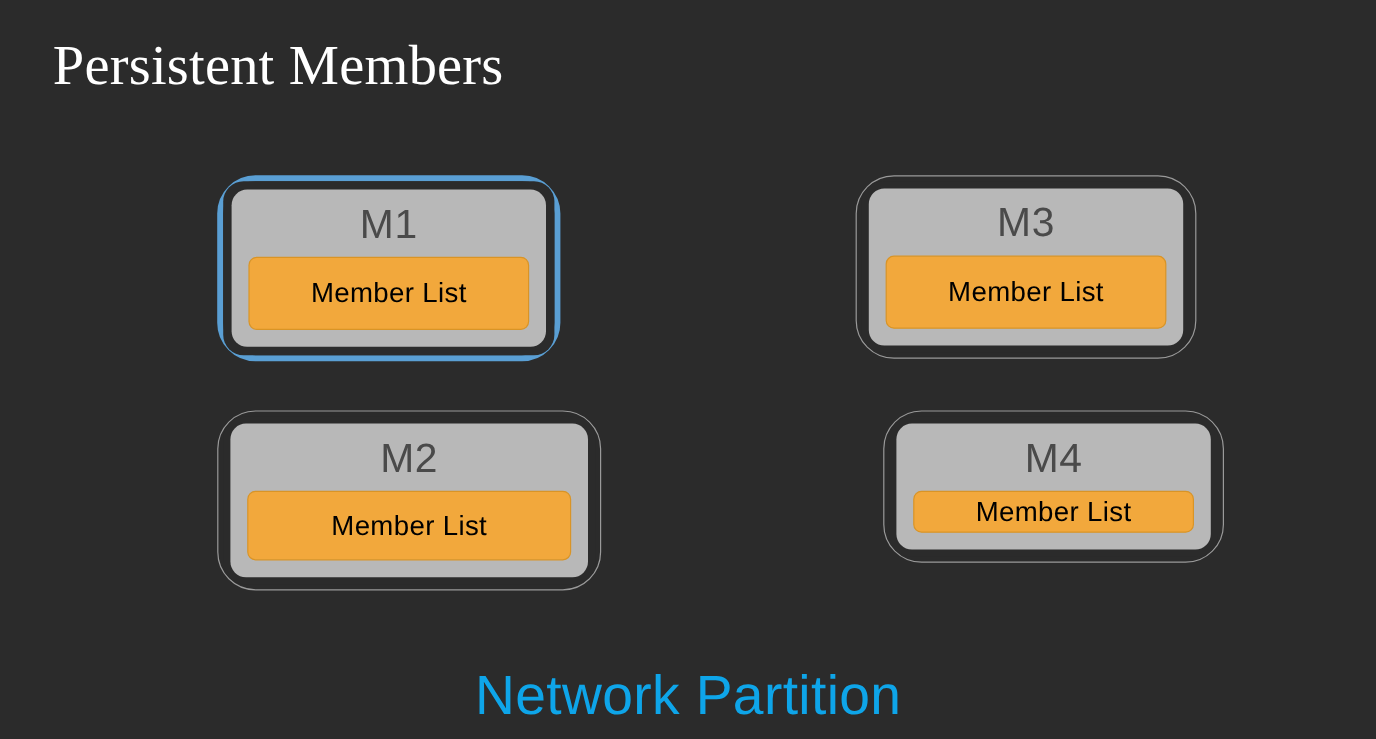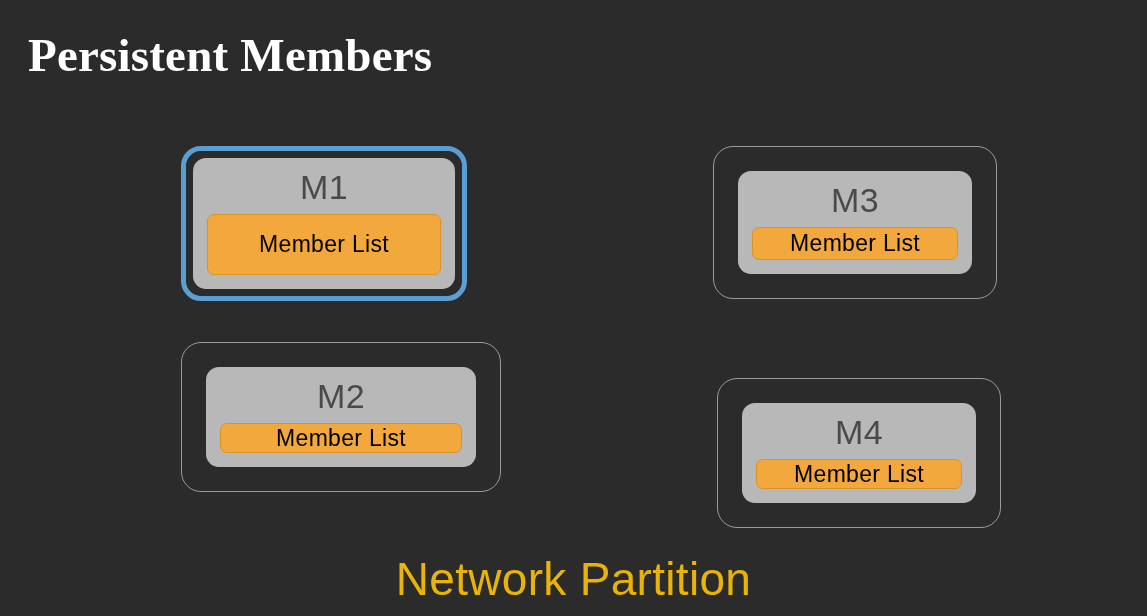--- a/index.html
+++ b/index.html
@@ -13,42 +13,42 @@
     width: 1147px;
     height: 616px;
     background: #2b2b2b;
     overflow: hidden;
     font-family: "Liberation Sans", "DejaVu Sans", sans-serif;
   }
 
   
   #slide-title {
     position: absolute;
-    left: 28px;
+    left: 44px;
     top: 32px;
     font-family: "Liberation Serif", "DejaVu Serif", serif;
-    font-weight: bold;
+    font-weight: normal;
     font-size: 47px;
     line-height: 1.0;
     color: #ffffff;
     letter-spacing: 0.2px;
     white-space: nowrap;
   }
 
   
   .node {
     position: absolute;
     box-sizing: border-box;
-    border-radius: 20px;
+    border-radius: 32px;
   }
 
   
   .node.ring-plain {
     border: 1px solid #9a9a9a;
-    padding: 18px;
+    padding: 4px;
     background: transparent;
   }
   .node.ring-highlight {
     border: 5px solid #5a9fd4;
     padding: 0px;
     background: transparent;
   }
 
   
   .node-frame {
@@ -104,21 +104,21 @@
     letter-spacing: 0.3px;
   }
 
   
   #slide-caption {
     position: absolute;
     left: 0;
     right: 0;
     top: 556px;
     text-align: center;
-    color: #eab308;
+    color: #0ea5e9;
     font-size: 46px;
     line-height: 1.0;
     font-weight: normal;
     letter-spacing: 0.3px;
     white-space: nowrap;
   }
 </style>
 </head>
 <body>
 
@@ -146,21 +146,21 @@
 
   <div class="node ring-plain" id="node-m2" style="left: 181px; top: 342px; width: 320px; height: 150px;">
     <div class="node-frame">
       <div class="node-body">
         <div class="node-label">M2</div>
         <div class="member-list">Member List</div>
       </div>
     </div>
   </div>
 
-  <div class="node ring-plain" id="node-m4" style="left: 717px; top: 342px; width: 284px; height: 150px; margin-top: 36px;">
+  <div class="node ring-plain" id="node-m4" style="left: 736px; top: 342px; width: 284px; height: 127px;">
     <div class="node-frame">
       <div class="node-body">
         <div class="node-label">M4</div>
         <div class="member-list">Member List</div>
       </div>
     </div>
   </div>
 
   <div id="slide-caption">Network Partition</div>
 

